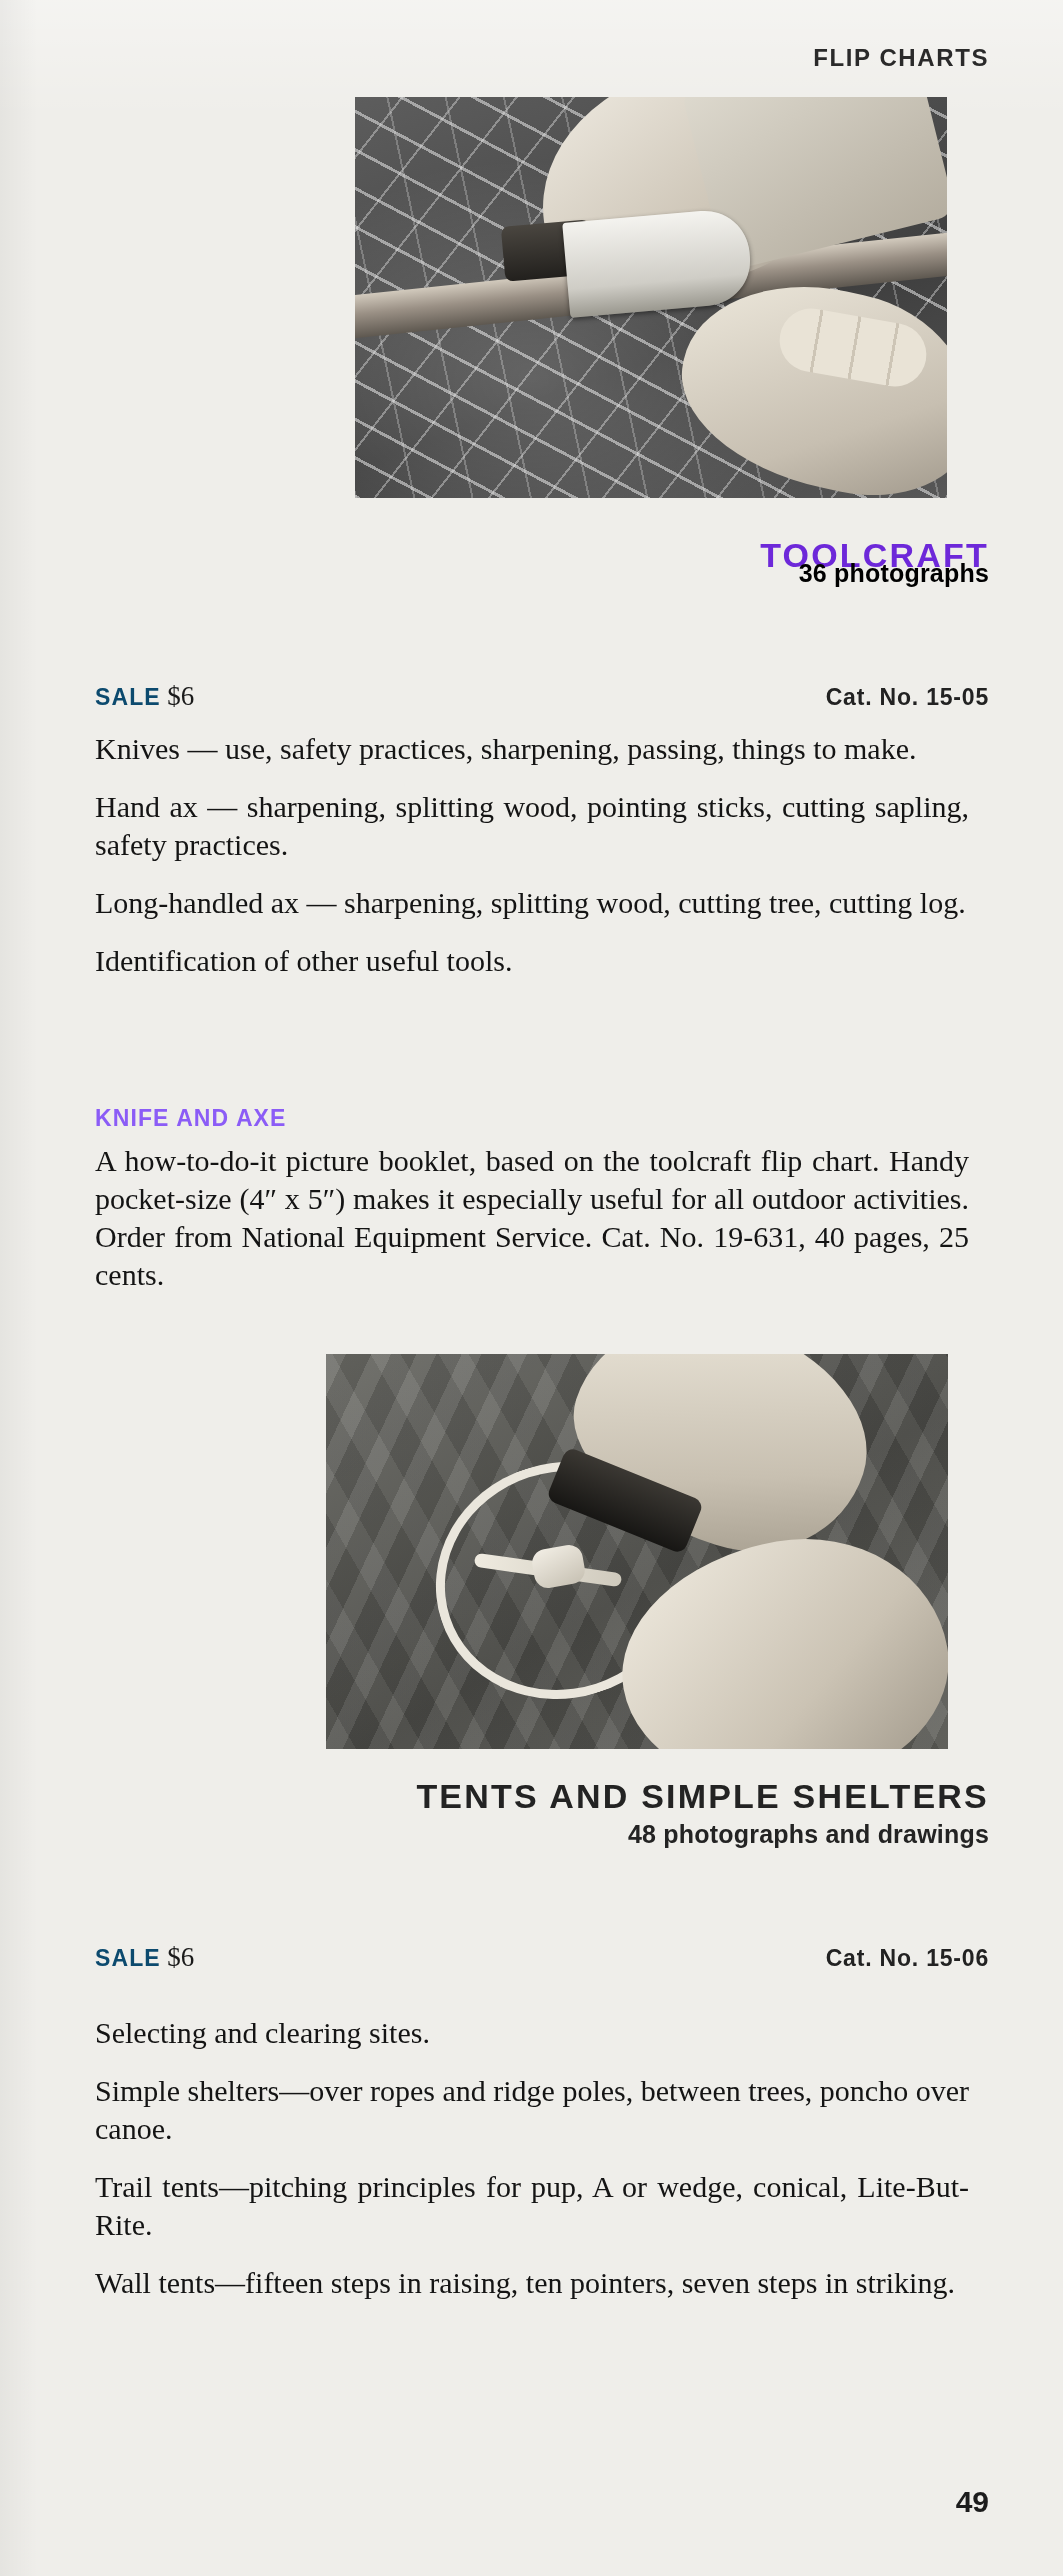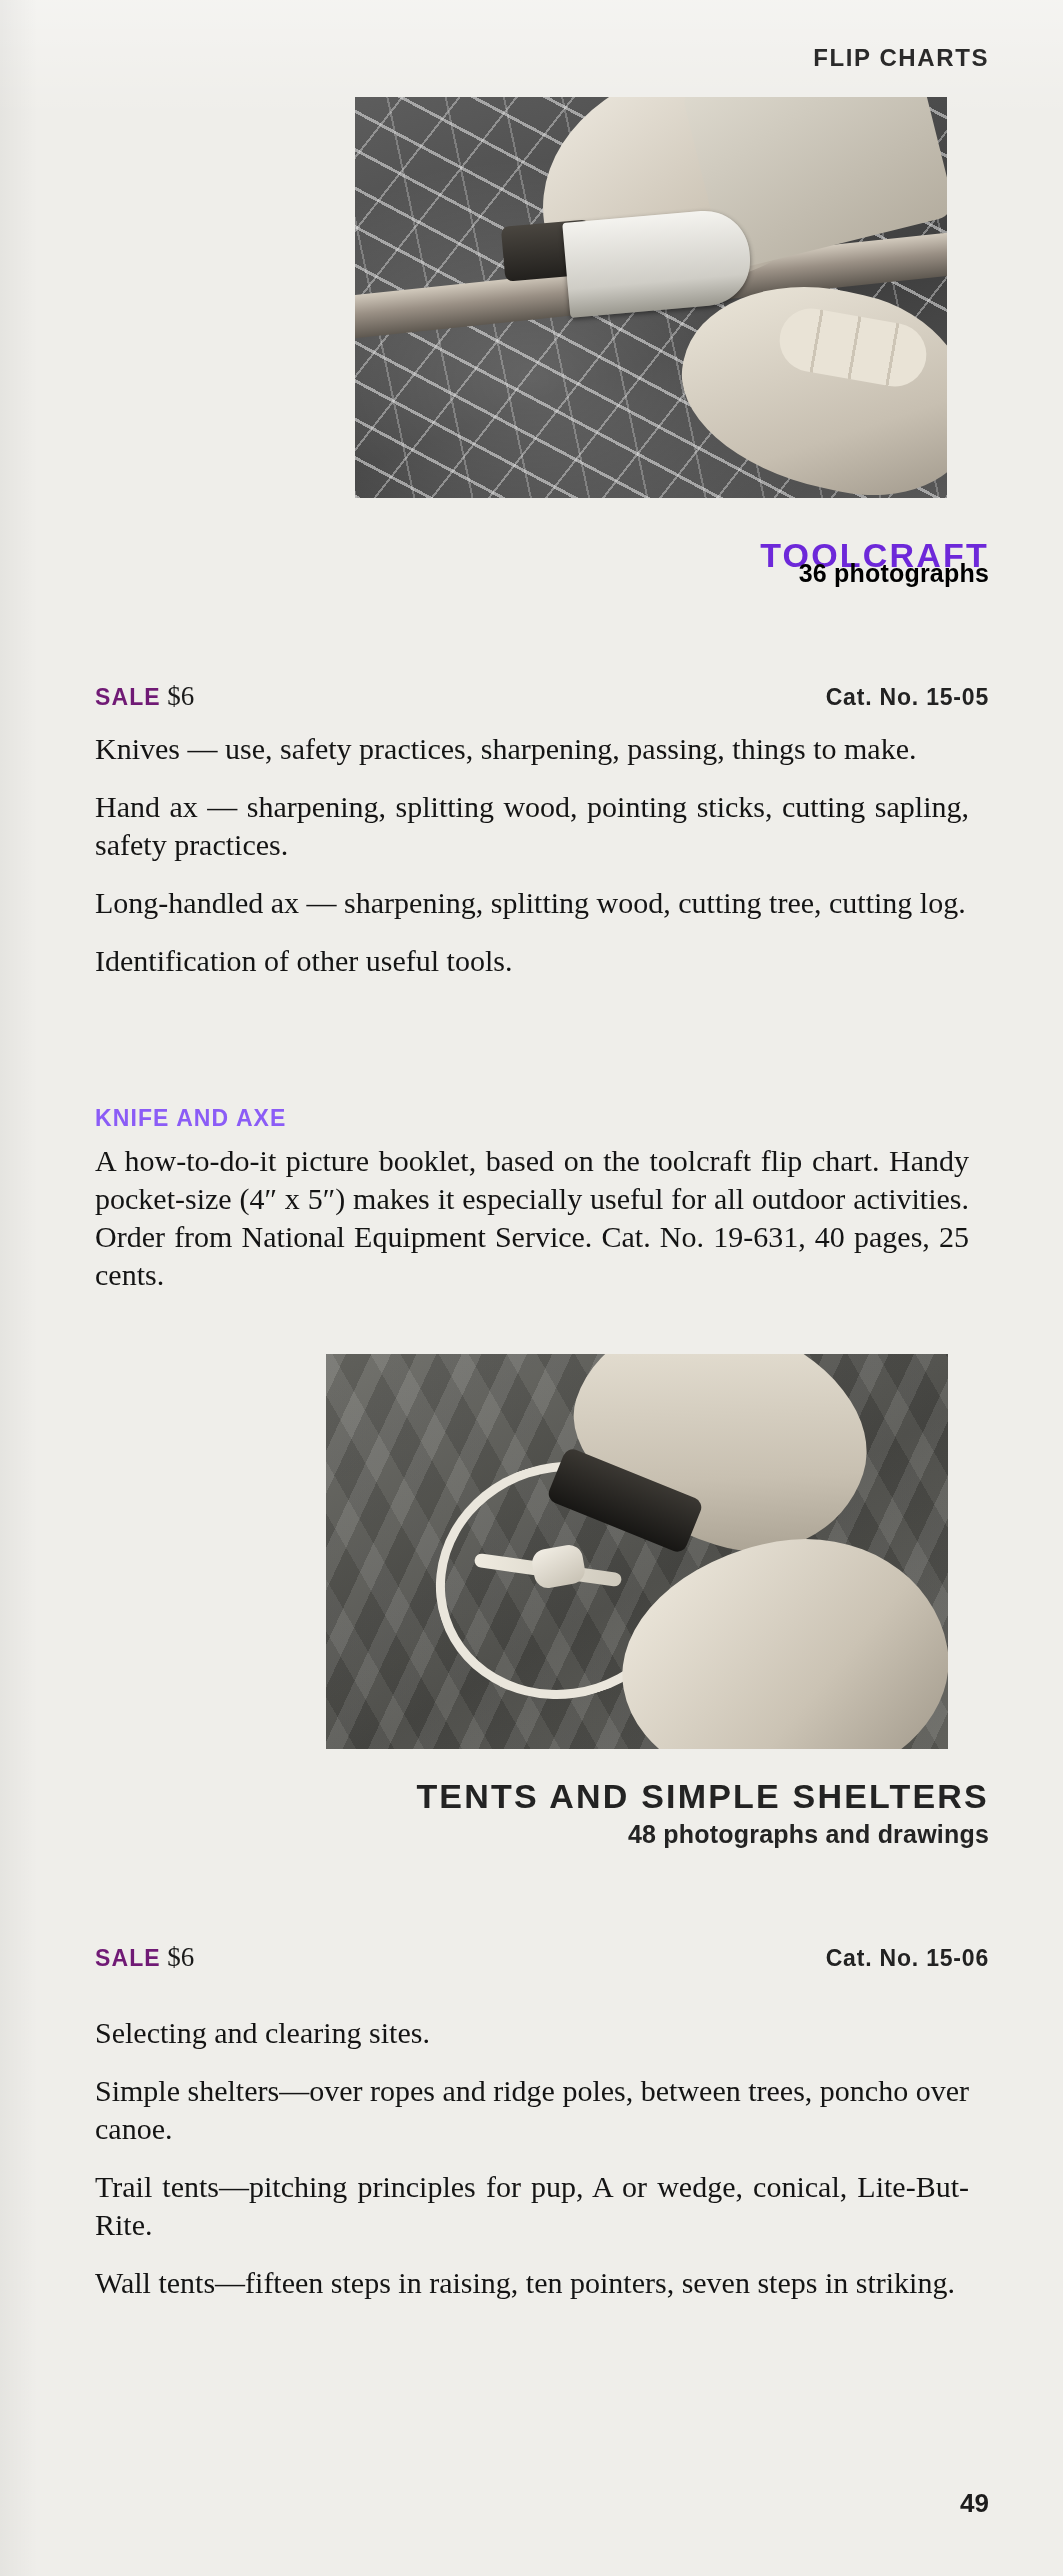--- a/index.html
+++ b/index.html
@@ -249,21 +249,21 @@
     display: flex;
     justify-content: space-between;
     align-items: baseline;
     font-size: 26px;
   }
   .price-row .sale {
     font-family: "Liberation Sans", sans-serif;
     font-weight: bold;
     font-size: 23px;
     letter-spacing: 1.1px;
-    color: #701a75;
+    color: #0c4a6e;
   }
   .price-row .amount {
     font-family: "Liberation Serif", serif;
     font-weight: normal;
     font-size: 27px;
     letter-spacing: 0;
   }
   .price-row .cat {
     font-family: "Liberation Sans", sans-serif;
     font-weight: bold;
@@ -301,21 +301,21 @@
   .block-1 { top: 730px; }
   .block-2 { top: 1105px; }
   .block-3 { top: 1986px; margin-top: 28px; }
 
   .folio {
     position: absolute;
     right: 75px;
     bottom: 57px;
     font-family: "Liberation Sans", sans-serif;
     font-weight: bold;
-    font-size: 26px;
+    font-size: 30px;
     color: #1c1c1c;
   }
 </style>
 </head>
 <body>
 
 <div class="page">
   <div class="paper-tone"></div>
 
   <div class="content">

